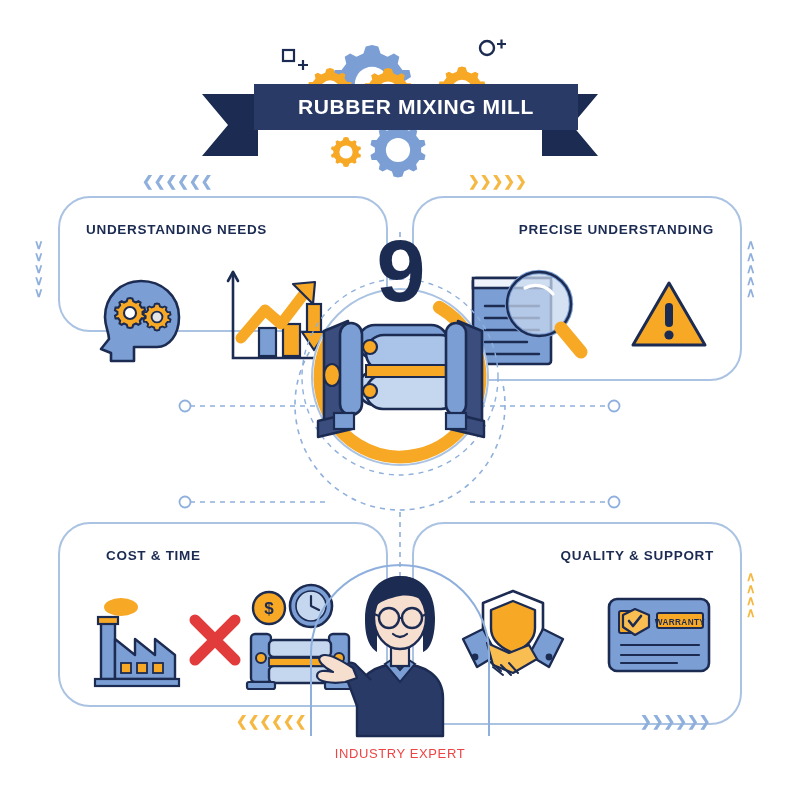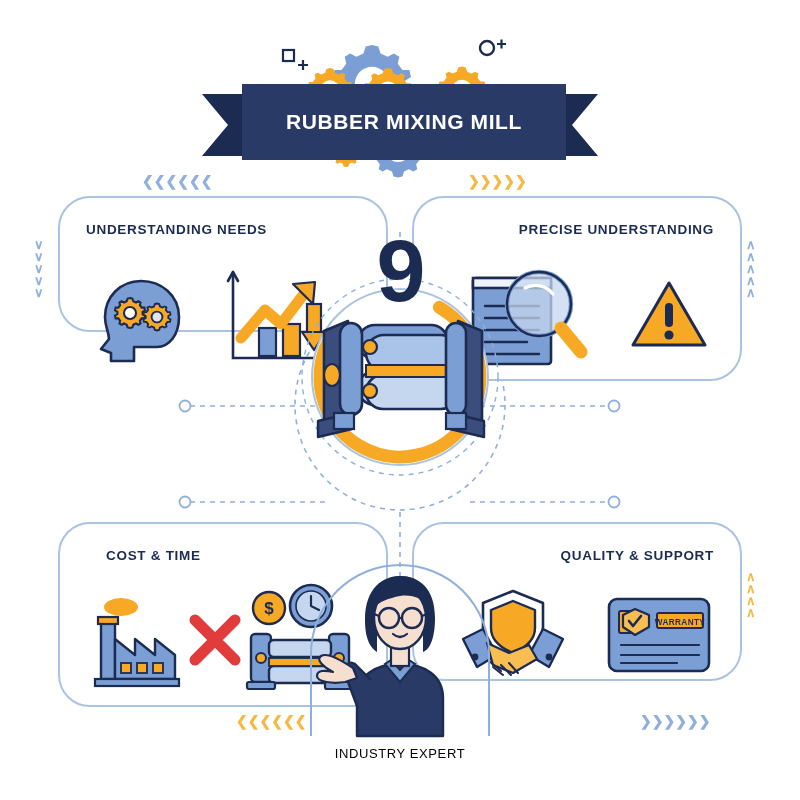--- a/index.html
+++ b/index.html
@@ -15,21 +15,21 @@
   .header-wrap { position: absolute; left: 0; top: 22px; width: 800px; height: 140px; }
   .gear-layer { position: absolute; left: 0; top: 0; width: 800px; height: 140px; }
   .ribbon { position: absolute; left: 238px; top: 62px; width: 324px; height: 62px; }
   .ribbon-tail {
     position: absolute; top: 10px; width: 56px; height: 62px;
     background: #1c2b52;
   }
   .ribbon-tail.left  { left: -36px;  clip-path: polygon(0 0, 100% 0, 100% 100%, 0 100%, 26px 50%); }
   .ribbon-tail.right { right: -36px; clip-path: polygon(0 0, 100% 0, calc(100% - 26px) 50%, 100% 100%, 0 100%); }
   .ribbon-body {
-    position: absolute; left: 4px; top: 0; width: 324px; height: 76px;
+    position: absolute; left: 16px; top: 0; width: 324px; height: 46px;
     background: #2a3a67;
     display: flex; align-items: center; justify-content: center;
   }
   .ribbon-title {
     color: #ffffff; font-size: 21px; font-weight: bold;
     letter-spacing: 0.6px; white-space: nowrap;
   }
 
   
   .panel {
@@ -39,39 +39,39 @@
     background: #ffffff;
   }
   .panel-title {
     position: absolute;
     font-size: 13.5px; font-weight: bold; color: #1c2b52;
     letter-spacing: 0.7px; white-space: nowrap;
   }
   #panel-tl { left: 58px;  top: 196px; width: 330px; height: 136px; }
   #panel-tr { left: 412px; top: 196px; width: 330px; height: 185px; }
   #panel-bl { left: 58px;  top: 522px; width: 330px; height: 185px; text-align: right; }
-  #panel-br { left: 412px; top: 522px; width: 330px; height: 159px; }
+  #panel-br { left: 412px; top: 522px; width: 330px; height: 203px; }
 
   .icon-row { position: absolute; display: flex; align-items: center; justify-content: center; gap: 16px; }
 
   
   .center-wrap { position: absolute; left: 290px; top: 235px; width: 220px; height: 265px; }
   .big-number {
     position: absolute; left: 0; top: -8px; width: 220px;
     text-align: center;
     font-size: 88px; font-weight: bold; color: #1c2b52;
     line-height: 1; letter-spacing: -2px;
     z-index: 6;
   }
 
   
   .expert-wrap { position: absolute; left: 305px; top: 548px; width: 190px; height: 215px; }
   .expert-label {
     position: absolute; left: 0; bottom: 2px; width: 190px; text-align: center;
-    font-size: 13px; color: #000000; letter-spacing: 0.6px;
+    font-size: 13px; color: #ef4444; letter-spacing: 0.6px;
   }
 
   
   .chev { position: absolute; display: flex; }
   .chev span { display: block; font-weight: bold; line-height: 1; }
   .chev.h span { font-size: 14px; letter-spacing: -1px; }
   .chev.v { flex-direction: column; }
   .chev.v span { font-size: 13px; margin-bottom: -1px; }
 
   svg { display: block; overflow: visible; }

